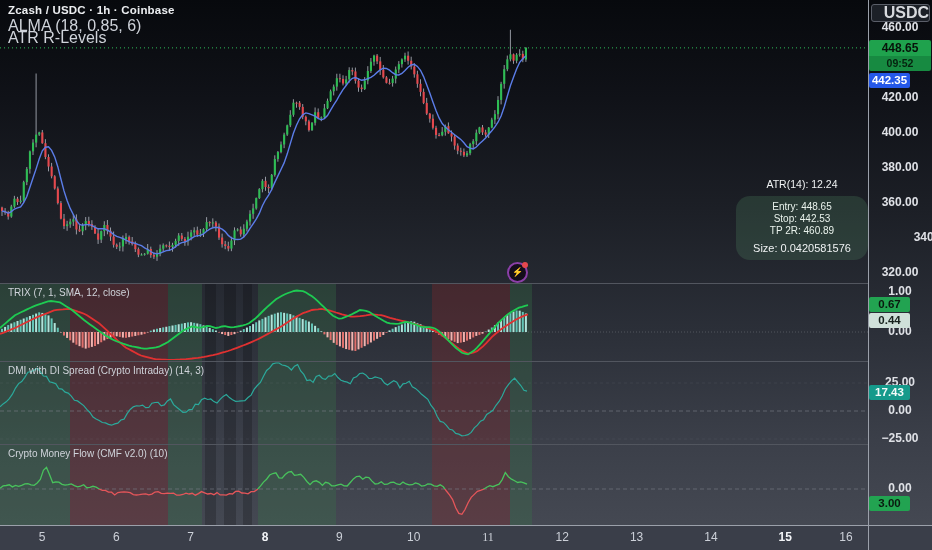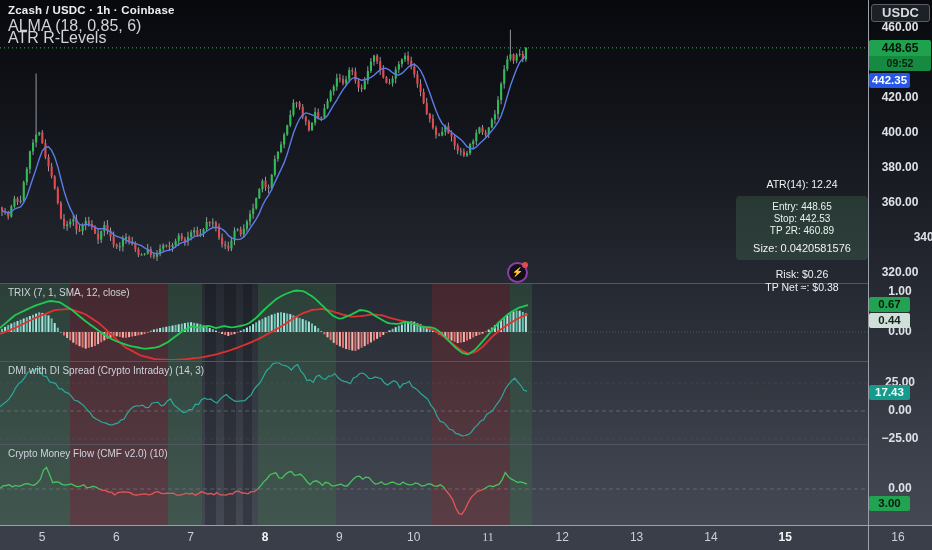--- a/index.html
+++ b/index.html
@@ -6,38 +6,38 @@
   #app{position:relative;width:932px;height:550px;overflow:hidden;
        font-family:"Liberation Sans",sans-serif;
        background:linear-gradient(180deg,#07090d 0%,#101218 18%,#1c1f26 38%,#2b2f38 60%,#3b3f49 80%,#474b55 100%);}
   svg{position:absolute;left:0;top:0;}
   .abs{position:absolute;}
   .title-main{left:8px;top:4px;font-size:11.5px;font-weight:bold;color:#eceef1;letter-spacing:.2px;}
   .title-sub{left:8px;font-size:16px;color:#cfd3da;}
   .pane-title{left:8px;font-size:10px;color:#cfd3da;z-index:5;}
   .tick{width:62px;left:869px;text-align:center;font-size:12px;font-weight:600;color:#dfe1e6;z-index:6;}
   .vbox{left:869px;width:41px;text-align:center;font-size:11.5px;font-weight:700;border-radius:2px;z-index:7;line-height:15px;height:15px;}
-  .usdc-btn{left:871px;top:4px;width:57px;height:16px;line-height:16px;text-align:center;
-            font-size:13px;font-weight:bold;color:#d8dade;border:1px solid #5a5e68;border-radius:3px;
+  .usdc-btn{left:871px;top:4px;width:57px;height:16px;line-height:16px;text-align:right;
+            font-size:16px;font-weight:bold;color:#d8dade;border:1px solid #5a5e68;border-radius:3px;
             background:rgba(32,36,44,.85);z-index:8;}
   .box-last{left:869px;top:40px;width:62px;border-radius:2px;overflow:hidden;z-index:7;}
   .box-last .lp{background:#1fa24d;color:#07130a;font-size:12px;font-weight:700;text-align:center;line-height:16px;}
   .box-last .cd{background:#178a41;color:#06220f;font-size:10.5px;font-weight:600;text-align:center;line-height:15px;}
   .box-alert{top:73px;background:#2558e8;color:#fff;}
   .box-trix{top:297px;background:#22a351;color:#0a1a0f;}
   .box-trixsig{top:313px;background:#cfe0d9;color:#16211c;}
   .box-dmi{top:385px;background:#159a8b;color:#f3fbf9;}
   .box-cmf{top:496px;background:#22a351;color:#0a1a0f;}
   .time-axis{left:0;top:525px;width:932px;height:25px;background:#3a3e49;border-top:1px solid #9ba0aa;z-index:4;}
   .time-label{position:absolute;top:4px;width:44px;margin-left:-22px;text-align:center;font-size:12px;color:#ccd0d8;}
   .time-label.bold{font-weight:bold;color:#f2f4f7;}
   .vline-scale{left:868px;top:0;width:1px;height:550px;background:#9ba0aa;z-index:5;}
   .sep{left:0;width:868px;height:1px;background:#52565f;z-index:4;}
   .atr-panel{left:736px;top:178px;width:132px;text-align:center;color:#eff2f3;font-size:10.5px;z-index:6;}
-  .atr-box{margin-top:6px;background:rgba(96,165,115,.20);border-radius:4px;padding:5px 4px 6px;}
+  .atr-box{margin-top:6px;background:rgba(96,165,115,.20);border-radius:14px;padding:5px 4px 6px;}
   .atr-box .r{font-size:10px;line-height:12px;color:#e9f2ec;}
   .atr-size{margin-top:5px;font-size:11px;}
   .atr-risk{margin-top:8px;line-height:13px;}
   .event-icon{left:507px;top:262px;width:17px;height:17px;border:2px solid #8b3fa8;border-radius:50%;
               background:#140d1b;color:#c084fc;font-size:9px;line-height:17px;text-align:center;z-index:6;}
   .event-dot{position:absolute;right:-2px;top:-2px;width:6px;height:6px;border-radius:50%;background:#e5484d;}
 </style>
 </head>
 <body>
 
@@ -612,24 +612,20 @@
   <div class="abs pane-title" style="top:448px">Crypto Money Flow (CMF v2.0) (10)</div>
 
   <div class="abs atr-panel">
     <div>ATR(14): 12.24</div>
     <div class="atr-box">
       <div class="r">Entry: 448.65</div>
       <div class="r">Stop:  442.53</div>
       <div class="r">TP 2R: 460.89</div>
       <div class="atr-size">Size: 0.0420581576</div>
     </div>
-    <div class="atr-risk">
-      <div>Risk: $0.26</div>
-      <div>TP Net ≈: $0.38</div>
-    </div>
   </div>
 
   <div class="abs event-icon">
     <span>⚡</span>
     <span class="event-dot"></span>
   </div>
 
   <div class="abs sep" style="top:283px"></div>
   <div class="abs sep" style="top:361px"></div>
   <div class="abs sep" style="top:444px"></div>
@@ -667,16 +663,16 @@
       <div class="time-label" style="left: 116.33px;">6</div>
       <div class="time-label" style="left: 190.66px;">7</div>
       <div class="time-label bold" style="left: 264.99px;">8</div>
       <div class="time-label" style="left: 339.32px;">9</div>
       <div class="time-label" style="left: 413.65px;">10</div>
       <div class="time-label" style="left: 487.98px; font-family: Liberation Serif, serif;">11</div>
       <div class="time-label" style="left: 562.31px;">12</div>
       <div class="time-label" style="left: 636.64px;">13</div>
       <div class="time-label" style="left: 710.97px;">14</div>
       <div class="time-label bold" style="left: 785.3px;">15</div>
-      <div class="time-label" style="left: 898px;">16</div>
+      <div class="time-label" style="left: 846px;">16</div>
     </div>
 
 </div>
 
 </body></html>

